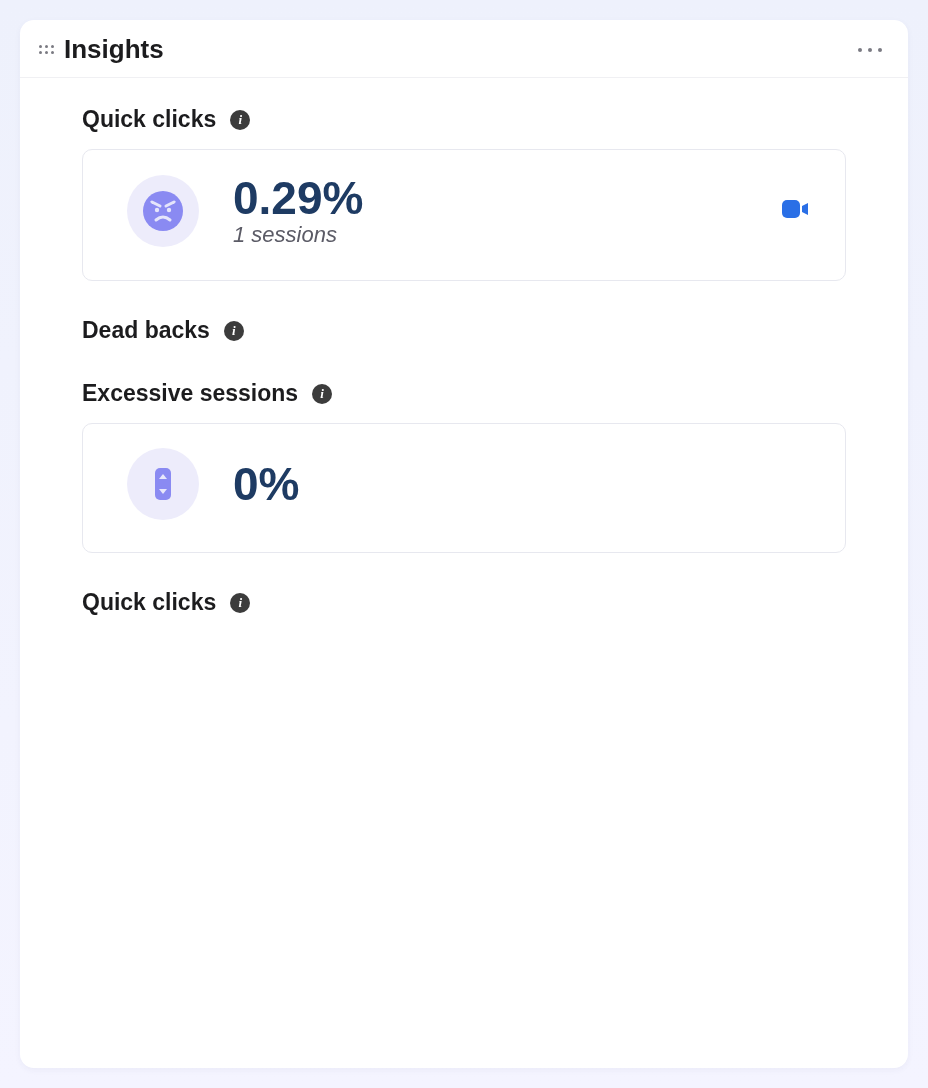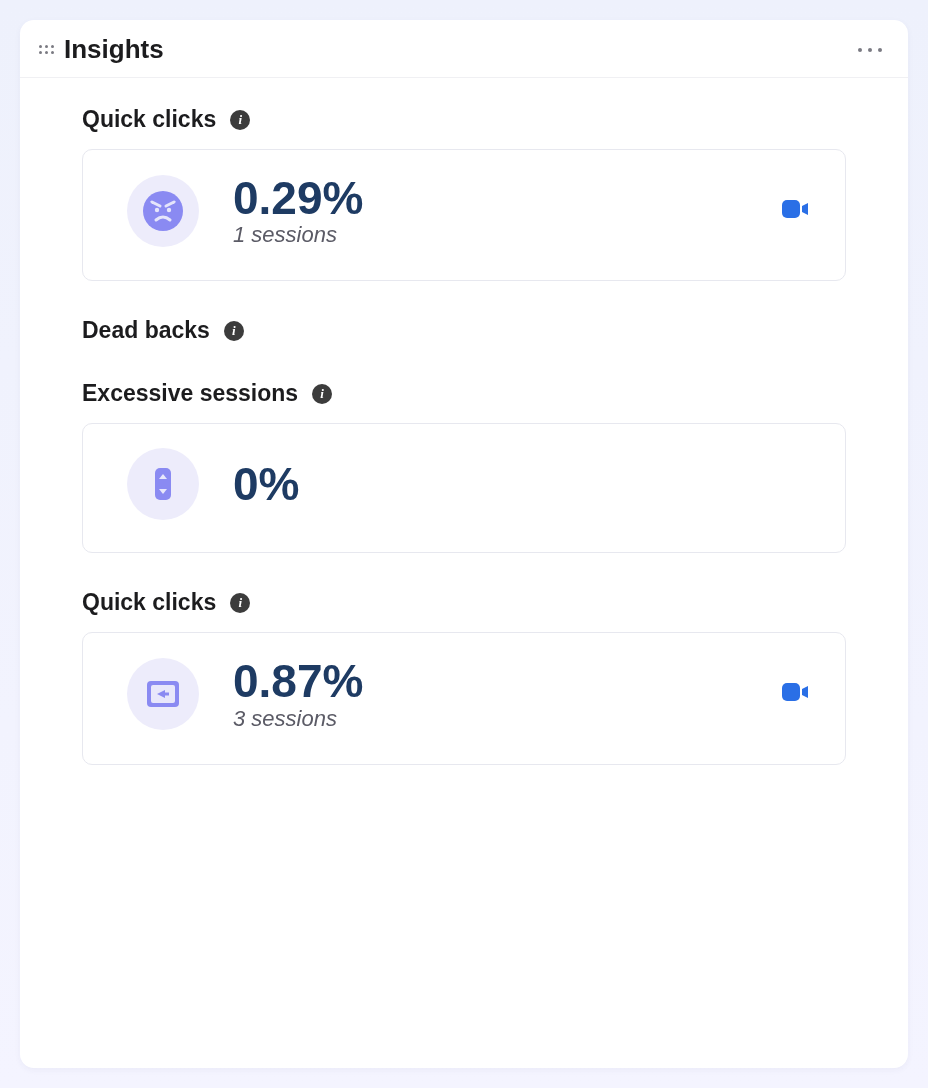--- a/index.html
+++ b/index.html
@@ -208,37 +208,17 @@
           </div>
 
         </div>
       </div>
 
       <div class="insight-block">
         <div class="insight-head">
           <div class="insight-title">Quick clicks</div>
           <div class="info-icon">i</div>
         </div>
-        <div class="card">
-          <div class="badge">
-            <svg width="40" height="34" viewBox="0 0 40 34">
-              <rect x="4" y="4" width="32" height="26" rx="4" fill="#8a8af2"></rect>
-              <rect x="8" y="8" width="24" height="18" rx="2" fill="#e8e7fb"></rect>
-              <path d="M22 13 L14 17 L22 21 Z" fill="#8a8af2"></path>
-              <rect x="20" y="15.5" width="6" height="3" fill="#8a8af2"></rect>
-            </svg>
-          </div>
-          <div class="metric">
-            <div class="metric-value">0.87%</div>
-            <div class="metric-sub">3 sessions</div>
-          </div>
-          <div class="video-icon">
-            <svg width="28" height="24" viewBox="0 0 28 24">
-              <rect x="1" y="3" width="18" height="18" rx="5" fill="#2a6fe6"></rect>
-              <path d="M21 9 L27 6 L27 18 L21 15 Z" fill="#2a6fe6"></path>
-            </svg>
-          </div>
-        </div>
       </div>
 
     </div>
   </div>
 </div>
 
 </body></html>

